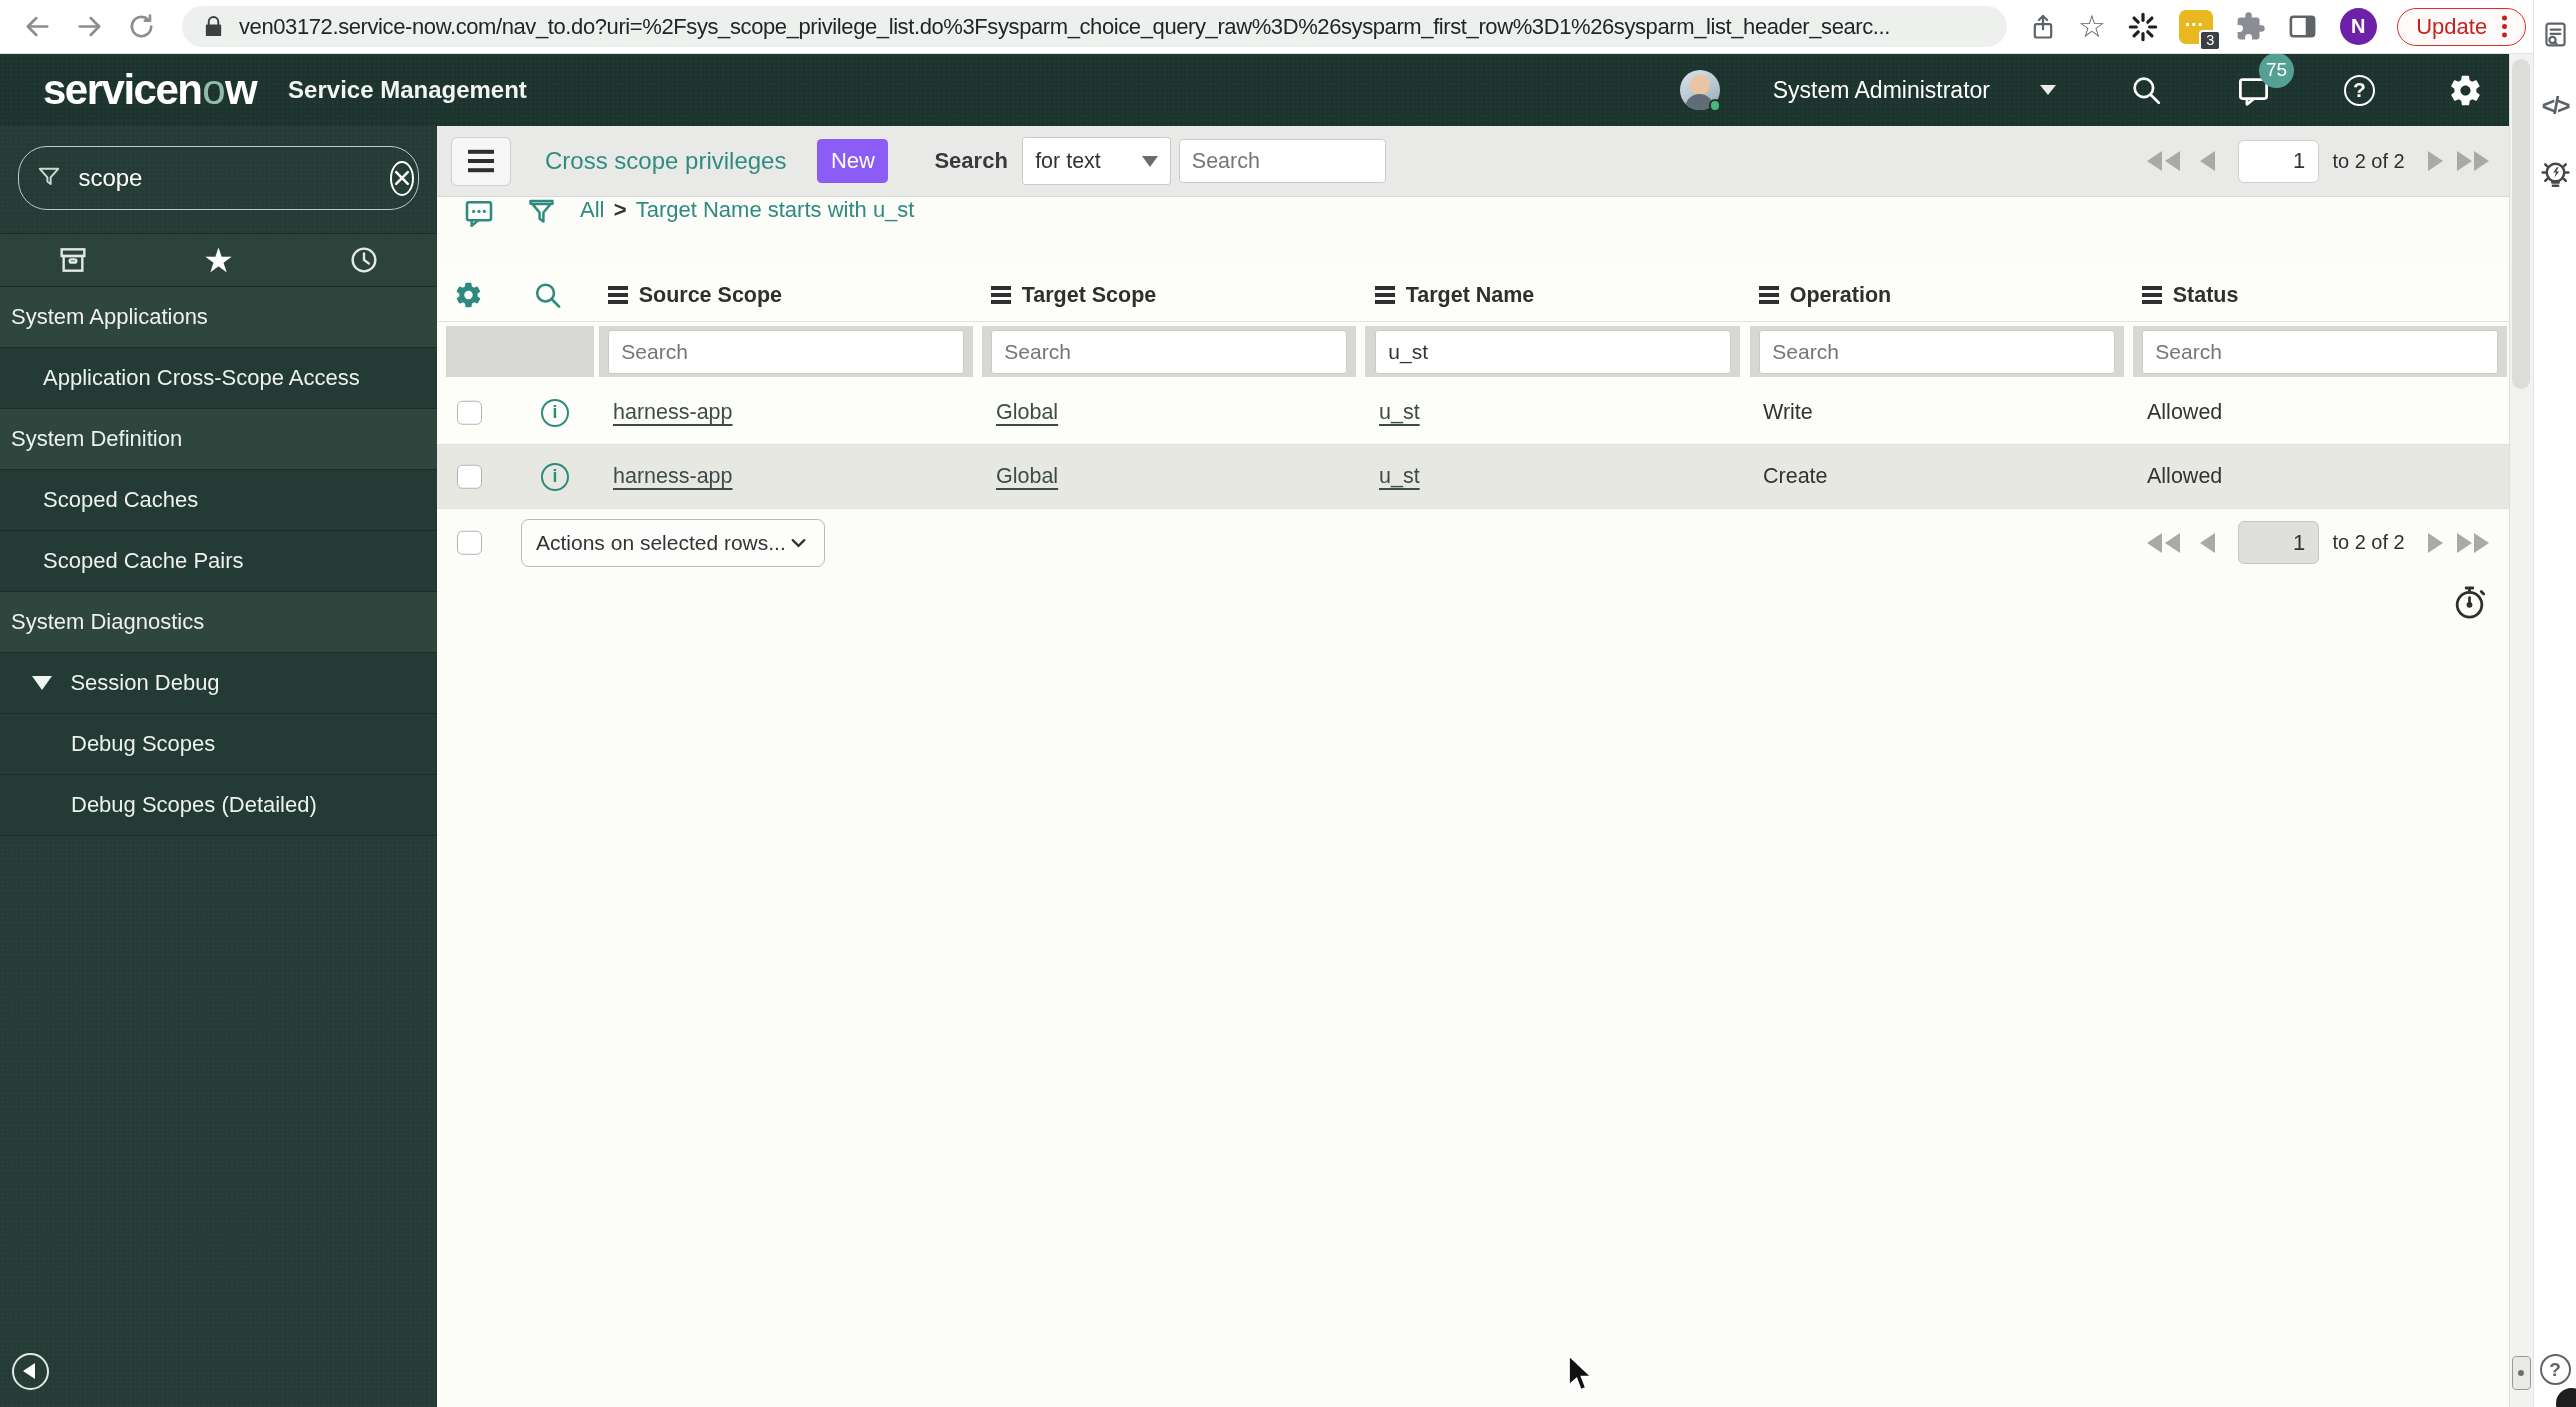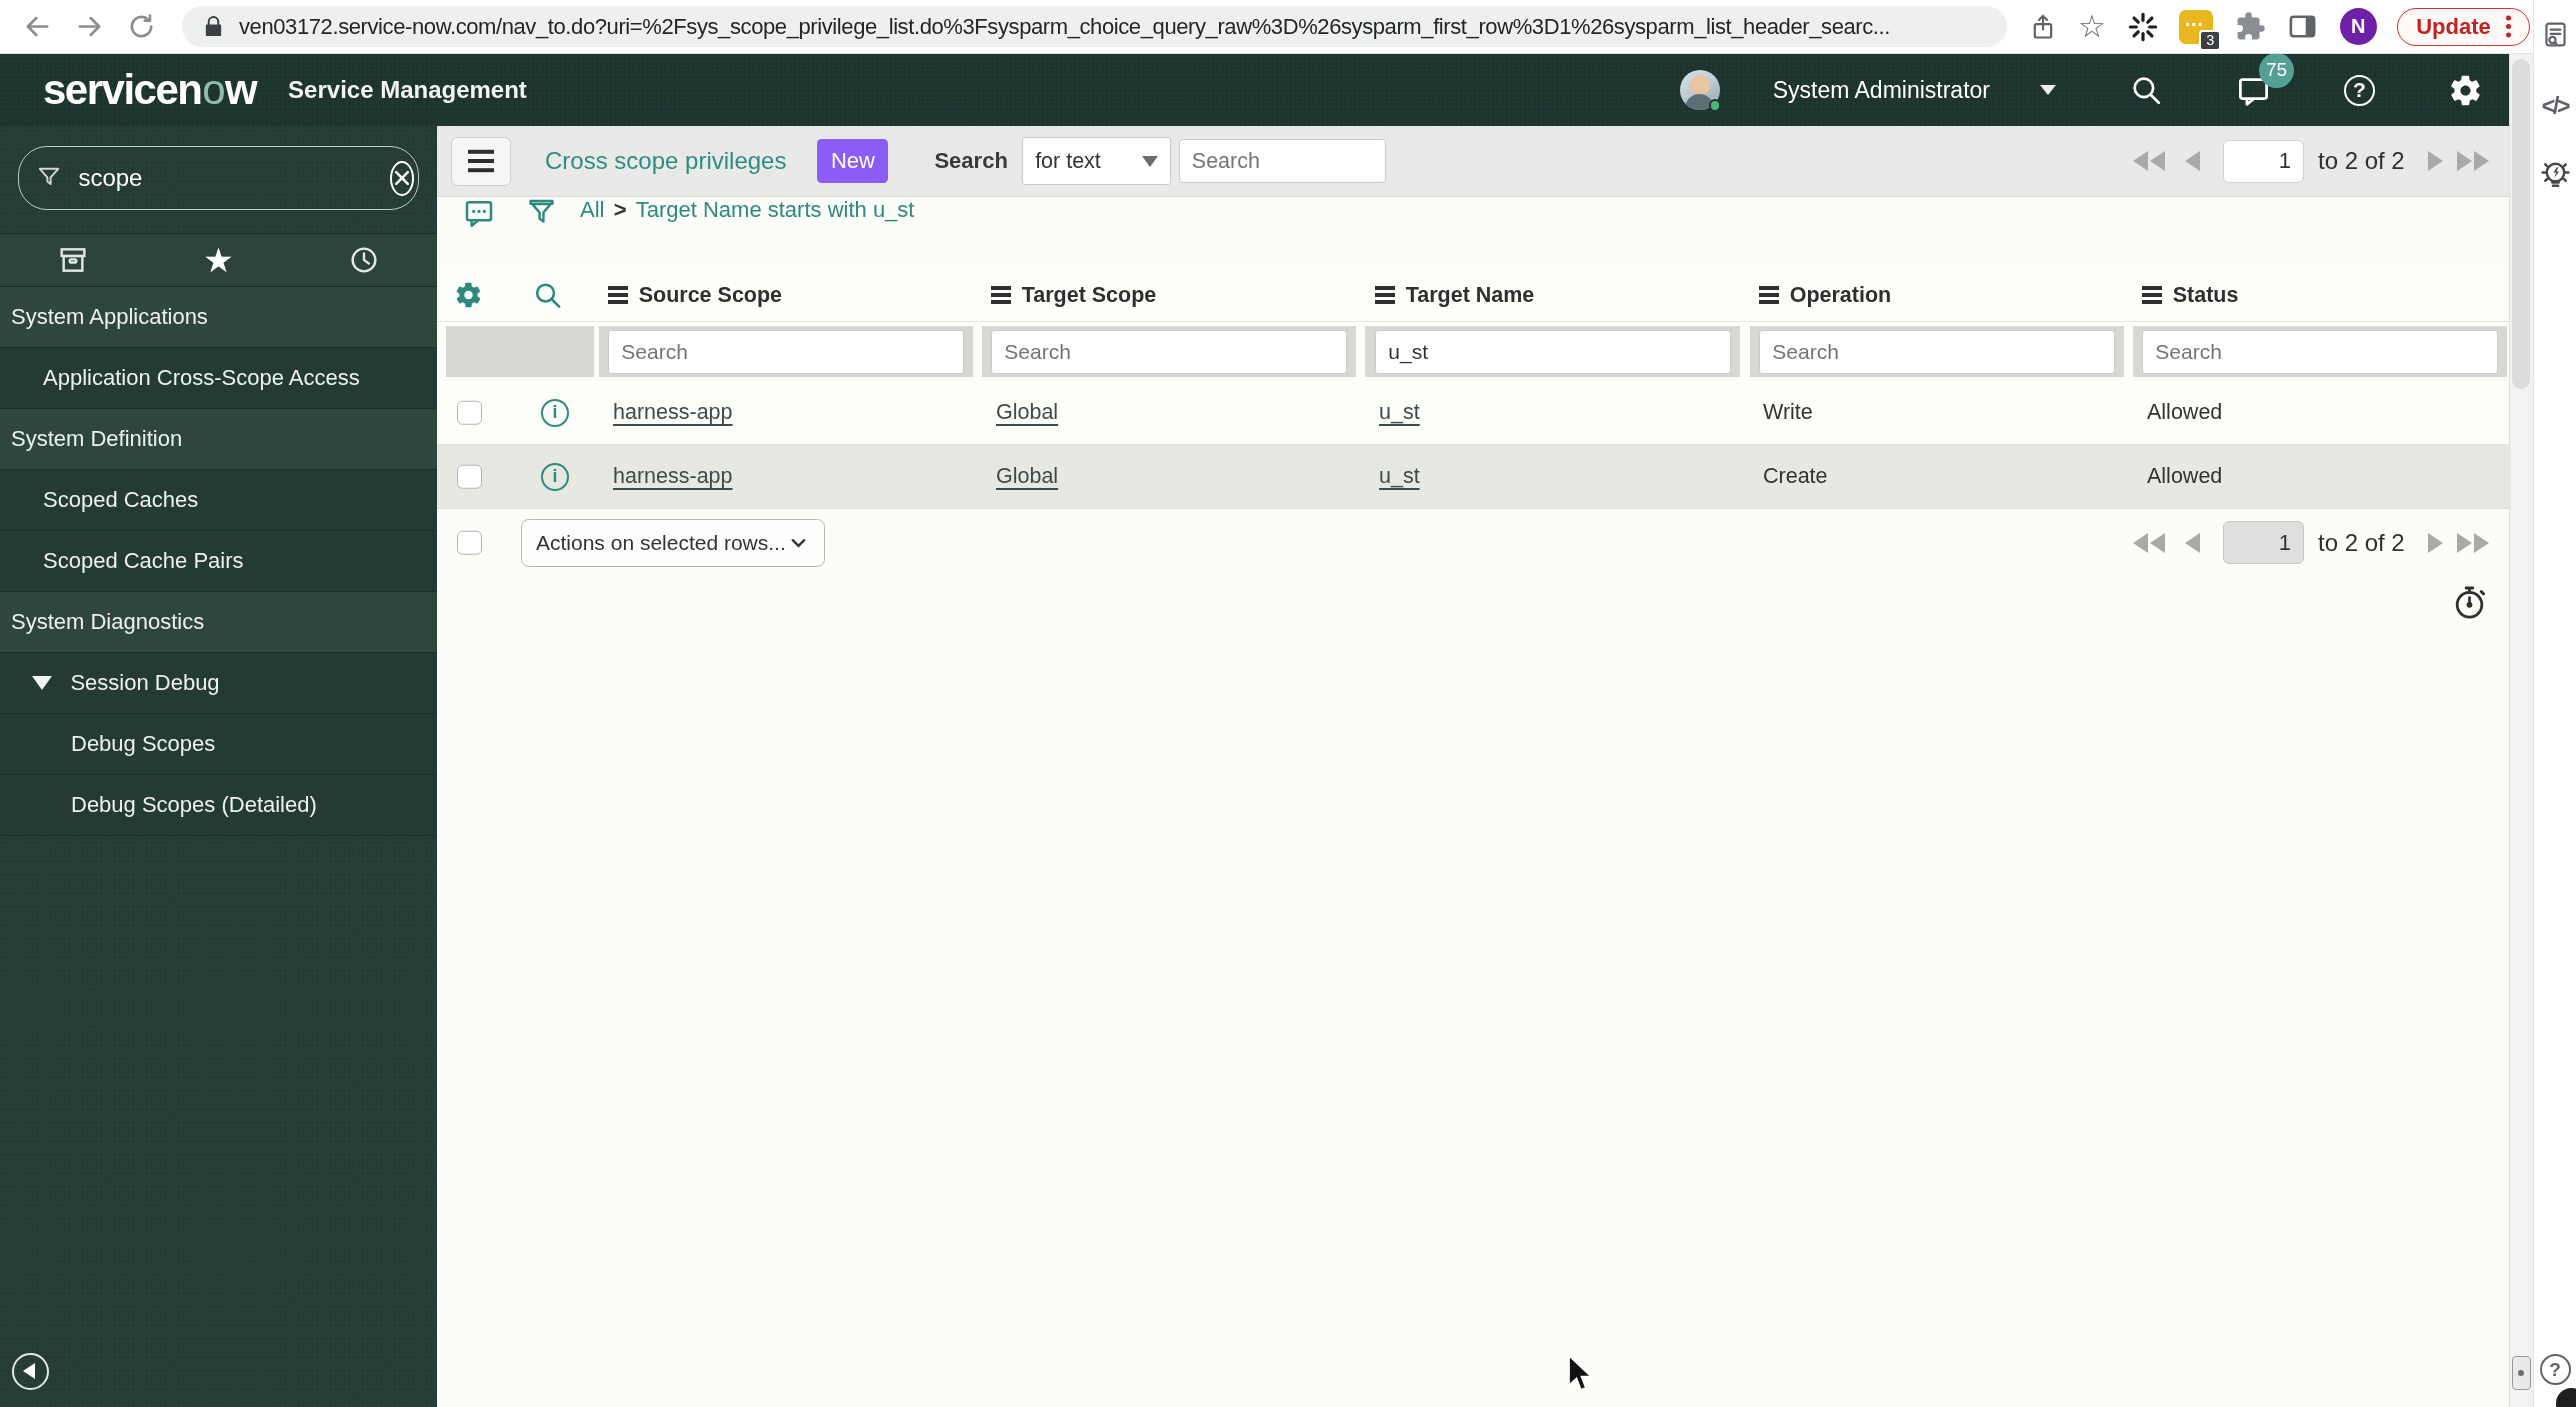--- a/index.html
+++ b/index.html
@@ -23,21 +23,21 @@
   .url-text { font-size:22px; color:#232527; font-weight:500; white-space:nowrap; overflow:hidden; margin-left:14px; letter-spacing:-0.4px; }
   .bar-ico { margin-left:21.5px; flex:0 0 auto; }
   .star-glyph { font-size:31px; color:#5f6368; line-height:31px; }
   .ext-yellow { width:34px; height:34px; background:#e9b71f; border-radius:7px; position:relative; margin-left:20px; }
   .ext-dots { position:absolute; top:-1.5px; left:5.4px; color:#fff; font-size:20px; font-weight:700; letter-spacing:0.8px; }
   .ext-badge { position:absolute; right:-7.7px; bottom:-7.7px; min-width:21.5px; height:21.5px; background:#3d4043; color:#fff;
     font-size:14.6px; border-radius:3.8px; display:flex; align-items:center; justify-content:center; border:2.3px solid #fff; padding:0 3.1px; }
   .avatar-n { width:37px; height:37px; border-radius:50%; background:#6d21a8; color:#fff; font-size:20px; font-weight:600;
     display:flex; align-items:center; justify-content:center; margin-left:21.5px; }
   .update-btn { height:38px; border:1.5px solid #d93025; border-radius:20px; background:#fffafa; color:#c5221f; font-size:22px;
-    display:flex; align-items:center; padding:0 6.1px 0 18.4px; margin-left:20px;font-weight:bold; }
+    display:flex; align-items:center; padding:0 6.1px 0 18.4px; margin-left:20px; }
   .kebab { width:4.6px; height:4.6px; border-radius:50%; background:#c5221f; box-shadow:0 8.4px 0 #c5221f, 0 -8.4px 0 #c5221f; margin:0 12.3px 0 15.3px; }
 
   
   .right-rail { position:absolute; top:0; right:0; width:43px; height:1408px; background:#fff; border-left:1.5px solid #e4e5e3;
     display:flex; flex-direction:column; align-items:center; z-index:9; }
   .rail-code { margin-top:44px; font-size:23px; font-weight:700; color:#5f6368; letter-spacing:-2.3px; }
   .rail-help { margin-top:auto; margin-bottom:23px; width:31px; height:31px; border:2.3px solid #5f6368; border-radius:50%;
     color:#5f6368; font-size:19px; font-weight:700; display:flex; align-items:center; justify-content:center; }
   .corner-blob { position:absolute; right:-10.7px; bottom:-10.7px; width:31px; height:31px; border-radius:50%; background:#1e1e1e; }
   .scroll-strip { position:absolute; top:54px; right:43px; width:24.5px; height:1354px; background:#f2f3f1; border-left:1.5px solid #dfe0de; z-index:7; }
@@ -110,21 +110,21 @@
 
   .pager { position:absolute; right:20px; top:0; height:100%; display:flex; align-items:center; }
   .tri-l { width:0; height:0; border-top:10.7px solid transparent; border-bottom:10.7px solid transparent; border-right:15.3px solid #a9aaa8; }
   .tri-r { width:0; height:0; border-top:10.7px solid transparent; border-bottom:10.7px solid transparent; border-left:15.3px solid #a9aaa8; }
   .dbl { display:flex; gap:2.3px; }
   .pg-gap { width:20px; }
   .pg-gap-sm { width:14px; }
   .page-box { width:81px; height:43px; background:#fff; border:1.5px solid #d0d1cf; border-radius:6.1px; font-size:22px; text-align:right;
     padding:0 12.3px; color:#333; margin:0 3.1px 0 23px; outline:none; font-family:"Liberation Sans",sans-serif; }
   .page-box.shaded { background:#dfe0de; border-color:#c5c6c4; }
-  .pg-range { font-size:24px; color:#2f2f2f; margin:0 23px 0 10.7px; white-space:nowrap; }
+  .pg-range { font-size:20px; color:#2f2f2f; margin:0 23px 0 10.7px; white-space:nowrap; }
 
   .breadcrumb-row { height:72px; display:flex; align-items:flex-start; }
   .bc-ico1 { margin-left:26px; }
   .bc-ico2 { margin-left:31px; }
   .bc-text { margin-left:23px; font-size:22px; display:flex; align-items:center; gap:9.2px; }
   .bc-root, .bc-cond { color:#2e8a7f; }
   .bc-sep { color:#333; font-weight:700; }
 
   .colheader-row { height:53px; position:relative; border-bottom:1.5px solid #e2e2de; background:#fdfdfa; }
   .lh-gear { position:absolute; left:17px; top:50%; transform:translateY(-50%); }

